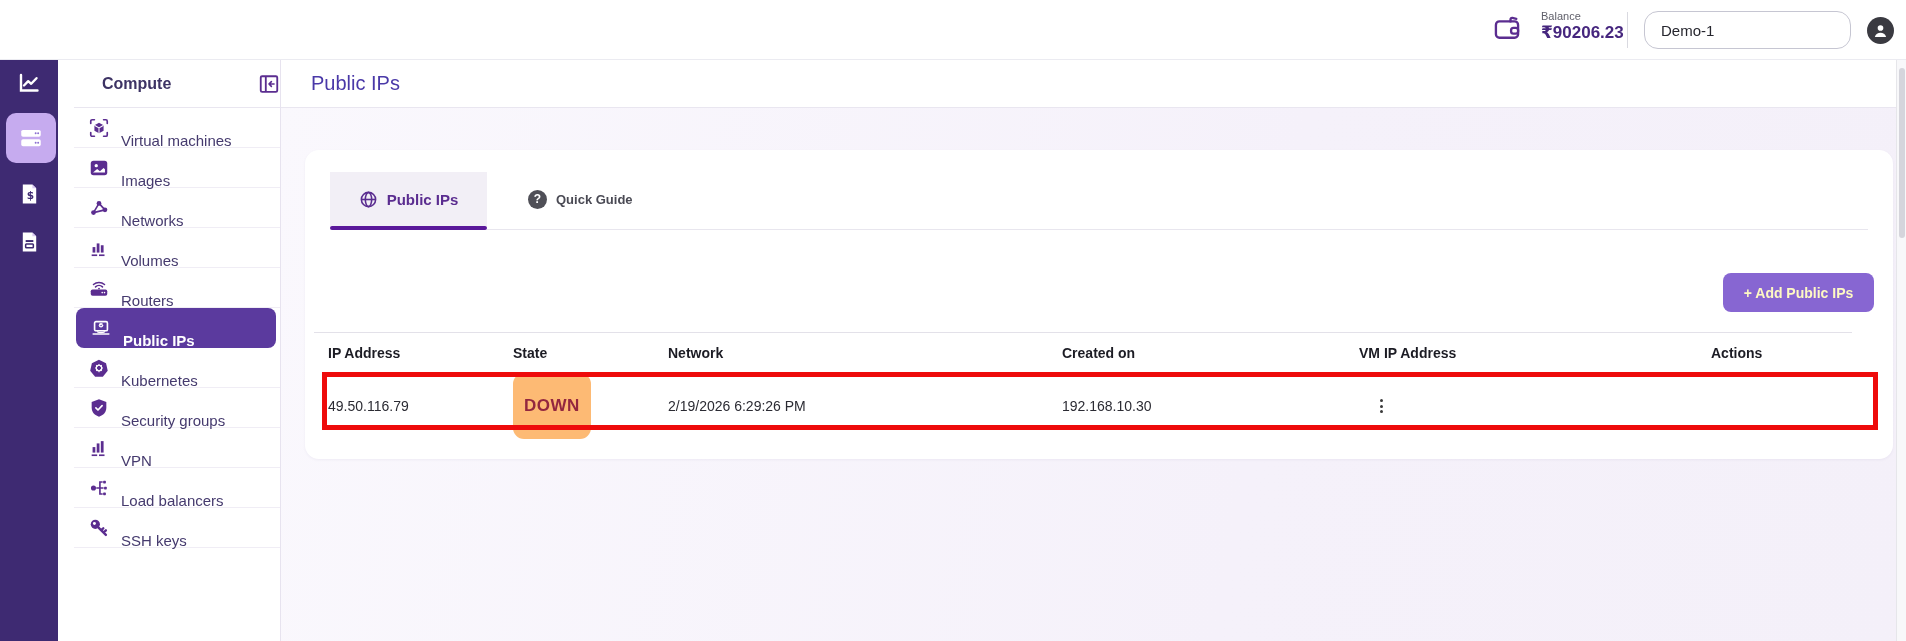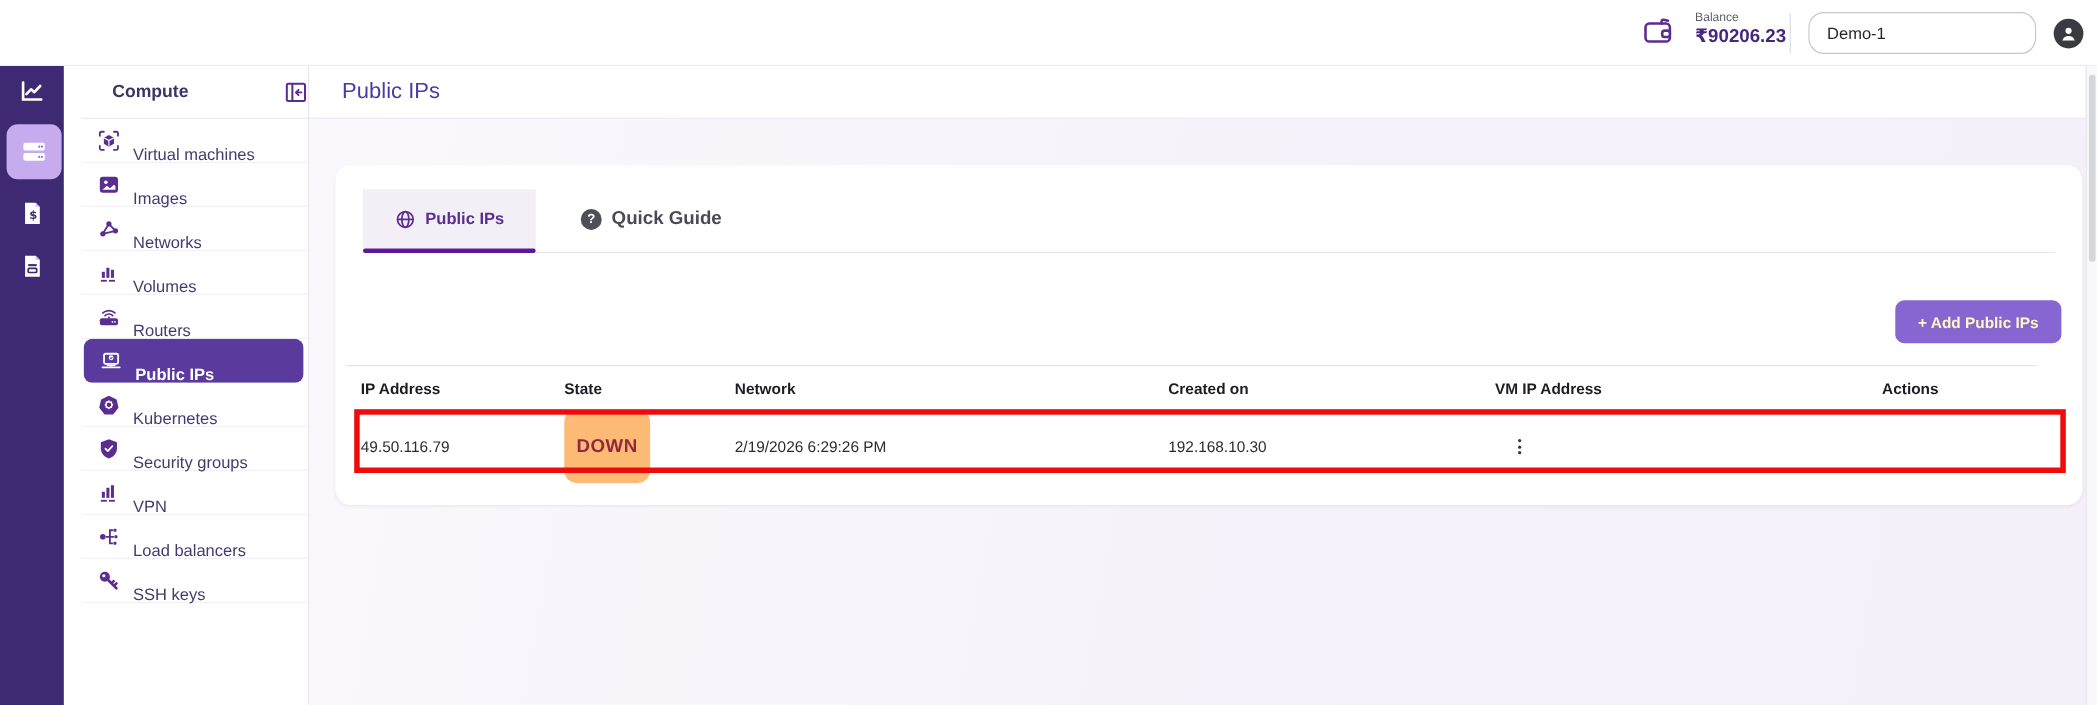--- a/index.html
+++ b/index.html
@@ -39,21 +39,21 @@
   
   .main { position:absolute; left:281px; top:60px; width:1625px; height:581px; background:linear-gradient(100deg,#faf8fd 0%,#f5f1fa 60%,#f4f0f9 100%); }
   .main-titlebar { position:absolute; left:0; top:0; width:1625px; height:48px; background:#fff; border-bottom:1px solid #e9e6f0; display:flex; align-items:center; }
   .page-title { margin-left:30px; font-size:20px; color:#4a39a8; font-weight:500; }
   .card { position:absolute; left:24px; top:90px; width:1588px; height:309px; background:#fff; border-radius:14px; box-shadow:0 1px 3px rgba(40,20,90,0.05); }
   .tab-active { position:absolute; left:25px; top:22px; width:157px; height:54px; background:#f2eff6; display:flex; align-items:center; justify-content:center; gap:9px; cursor:pointer; }
   .tab-active .tab-label { font-size:15px; font-weight:bold; color:#5b2d90; }
   .tab-underline { position:absolute; left:25px; top:76px; width:157px; height:4px; background:#5a189a; border-radius:2px; }
   .tab-row-line { position:absolute; left:182px; top:79px; width:1381px; height:1px; background:#e8e6ee; }
   .tab-quick { position:absolute; left:205px; top:22px; height:54px; padding:0 18px; display:flex; align-items:center; gap:9px; cursor:pointer; }
-  .tab-quick .tab-label { font-size:17px; font-weight:bold; color:#4a4a54; }
+  .tab-quick .tab-label { font-size:13px; font-weight:bold; color:#4a4a54; }
   .qmark { width:19px; height:19px; border-radius:50%; background:#4f4f57; color:#fff; font-size:12px; font-weight:bold; display:flex; align-items:center; justify-content:center; }
   .add-btn { position:absolute; left:1418px; top:123px; width:151px; height:39px; background:#8766d2; border:none; border-radius:8px; color:#fef9c3; font-size:14px; font-weight:bold; font-family:inherit; cursor:pointer; }
   .ip-table { position:absolute; left:9px; top:182px; width:1538px; border-top:1px solid #e3e1e9; }
   .t-head, .t-row { display:grid; grid-template-columns:199px 155px 394px 297px 352px auto; align-items:center; }
   .t-head { height:40px; font-size:14px; font-weight:bold; color:#1c1c24; }
   .t-row { height:58px; font-size:14px; color:#2b2b33; }
   .c-first { padding-left:14px; }
   .badge-down { display:inline-block; background:#fdba74; color:#93273f; font-size:17px; font-weight:bold; letter-spacing:0.5px; padding:23px 11px; border-radius:11px; }
   .kebab { margin-left:10px; width:24px; height:24px; display:flex; flex-direction:column; align-items:center; justify-content:center; gap:2.5px; cursor:pointer; }
   .kebab i { width:3px; height:3px; border-radius:50%; background:#3a3a3a; }

